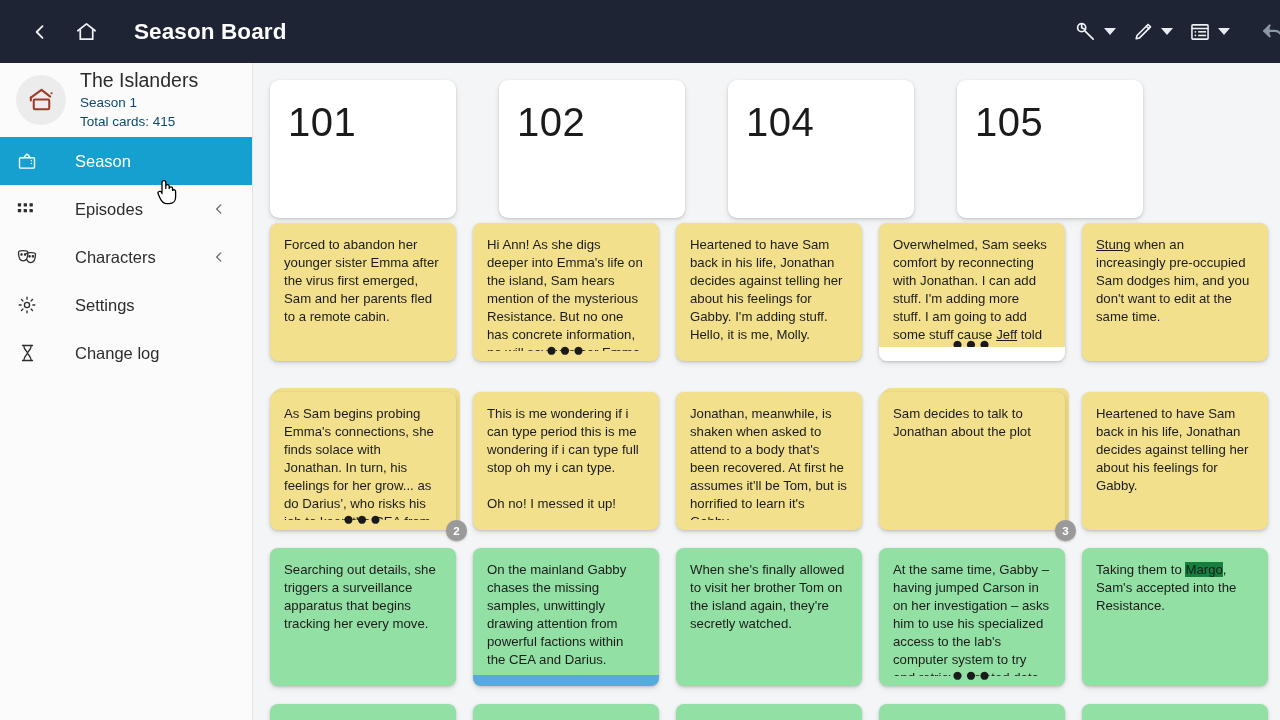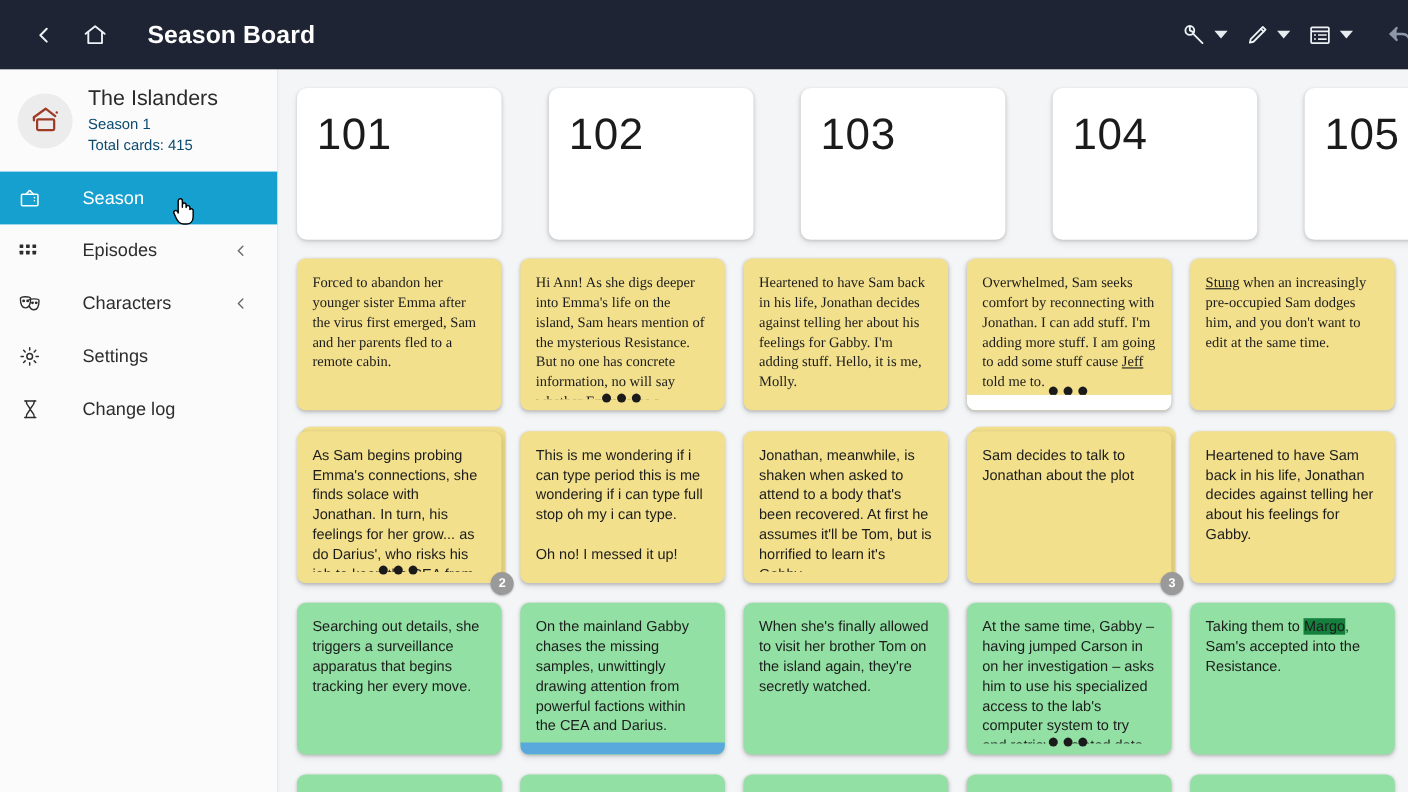--- a/index.html
+++ b/index.html
@@ -61,21 +61,21 @@
   #sidebar {
     position: absolute; top: 63px; left: 0;
     width: 253px; height: 657px;
     background: #fbfbfb;
     border-right: 1px solid #e2e4e8;
     z-index: 20;
   }
   #project-header {
     display: flex; align-items: center;
     padding: 14px 0 14px 16px;
-    height: 93px;
+    height: 74px;
   }
   #project-logo {
     width: 50px; height: 50px;
     border-radius: 50%;
     background: #ececed;
     display: flex; align-items: center; justify-content: center;
     flex: 0 0 auto;
   }
   #project-meta { margin-left: 14px; }
   #project-name {
@@ -400,36 +400,31 @@
           <div class="ep-number">101</div>
         </div>
       </div>
     <div class="cell">
         <div class="ep-card">
           <div class="ep-number">102</div>
         </div>
       </div>
     <div class="cell">
         <div class="ep-card">
-          <div class="ep-number">103</div>
-        </div>
-      </div>
-    <div class="cell">
-        <div class="ep-card">
           <div class="ep-number">104</div>
         </div>
       </div>
     <div class="cell">
         <div class="ep-card">
           <div class="ep-number">105</div>
         </div>
       </div>
   </div>
 
-  <div class="board-row" style="top:172px;font-family:Liberation Serif, serif;">
+  <div class="board-row" style="top:160px;">
     <div class="cell">
       <div class="note yellow">
         <div class="note-text">Forced to abandon her younger sister Emma after the virus first emerged, Sam and her parents fled to a remote cabin.</div>
       </div>
     </div>
     <div class="cell">
       <div class="note yellow">
         <div class="note-text">Hi Ann!  As she digs deeper into Emma's life on the island, Sam hears mention of the mysterious Resistance. But no one has concrete information, no will say whether Emma was a</div>
         <div class="ellipsis">●●●</div>
       </div>

